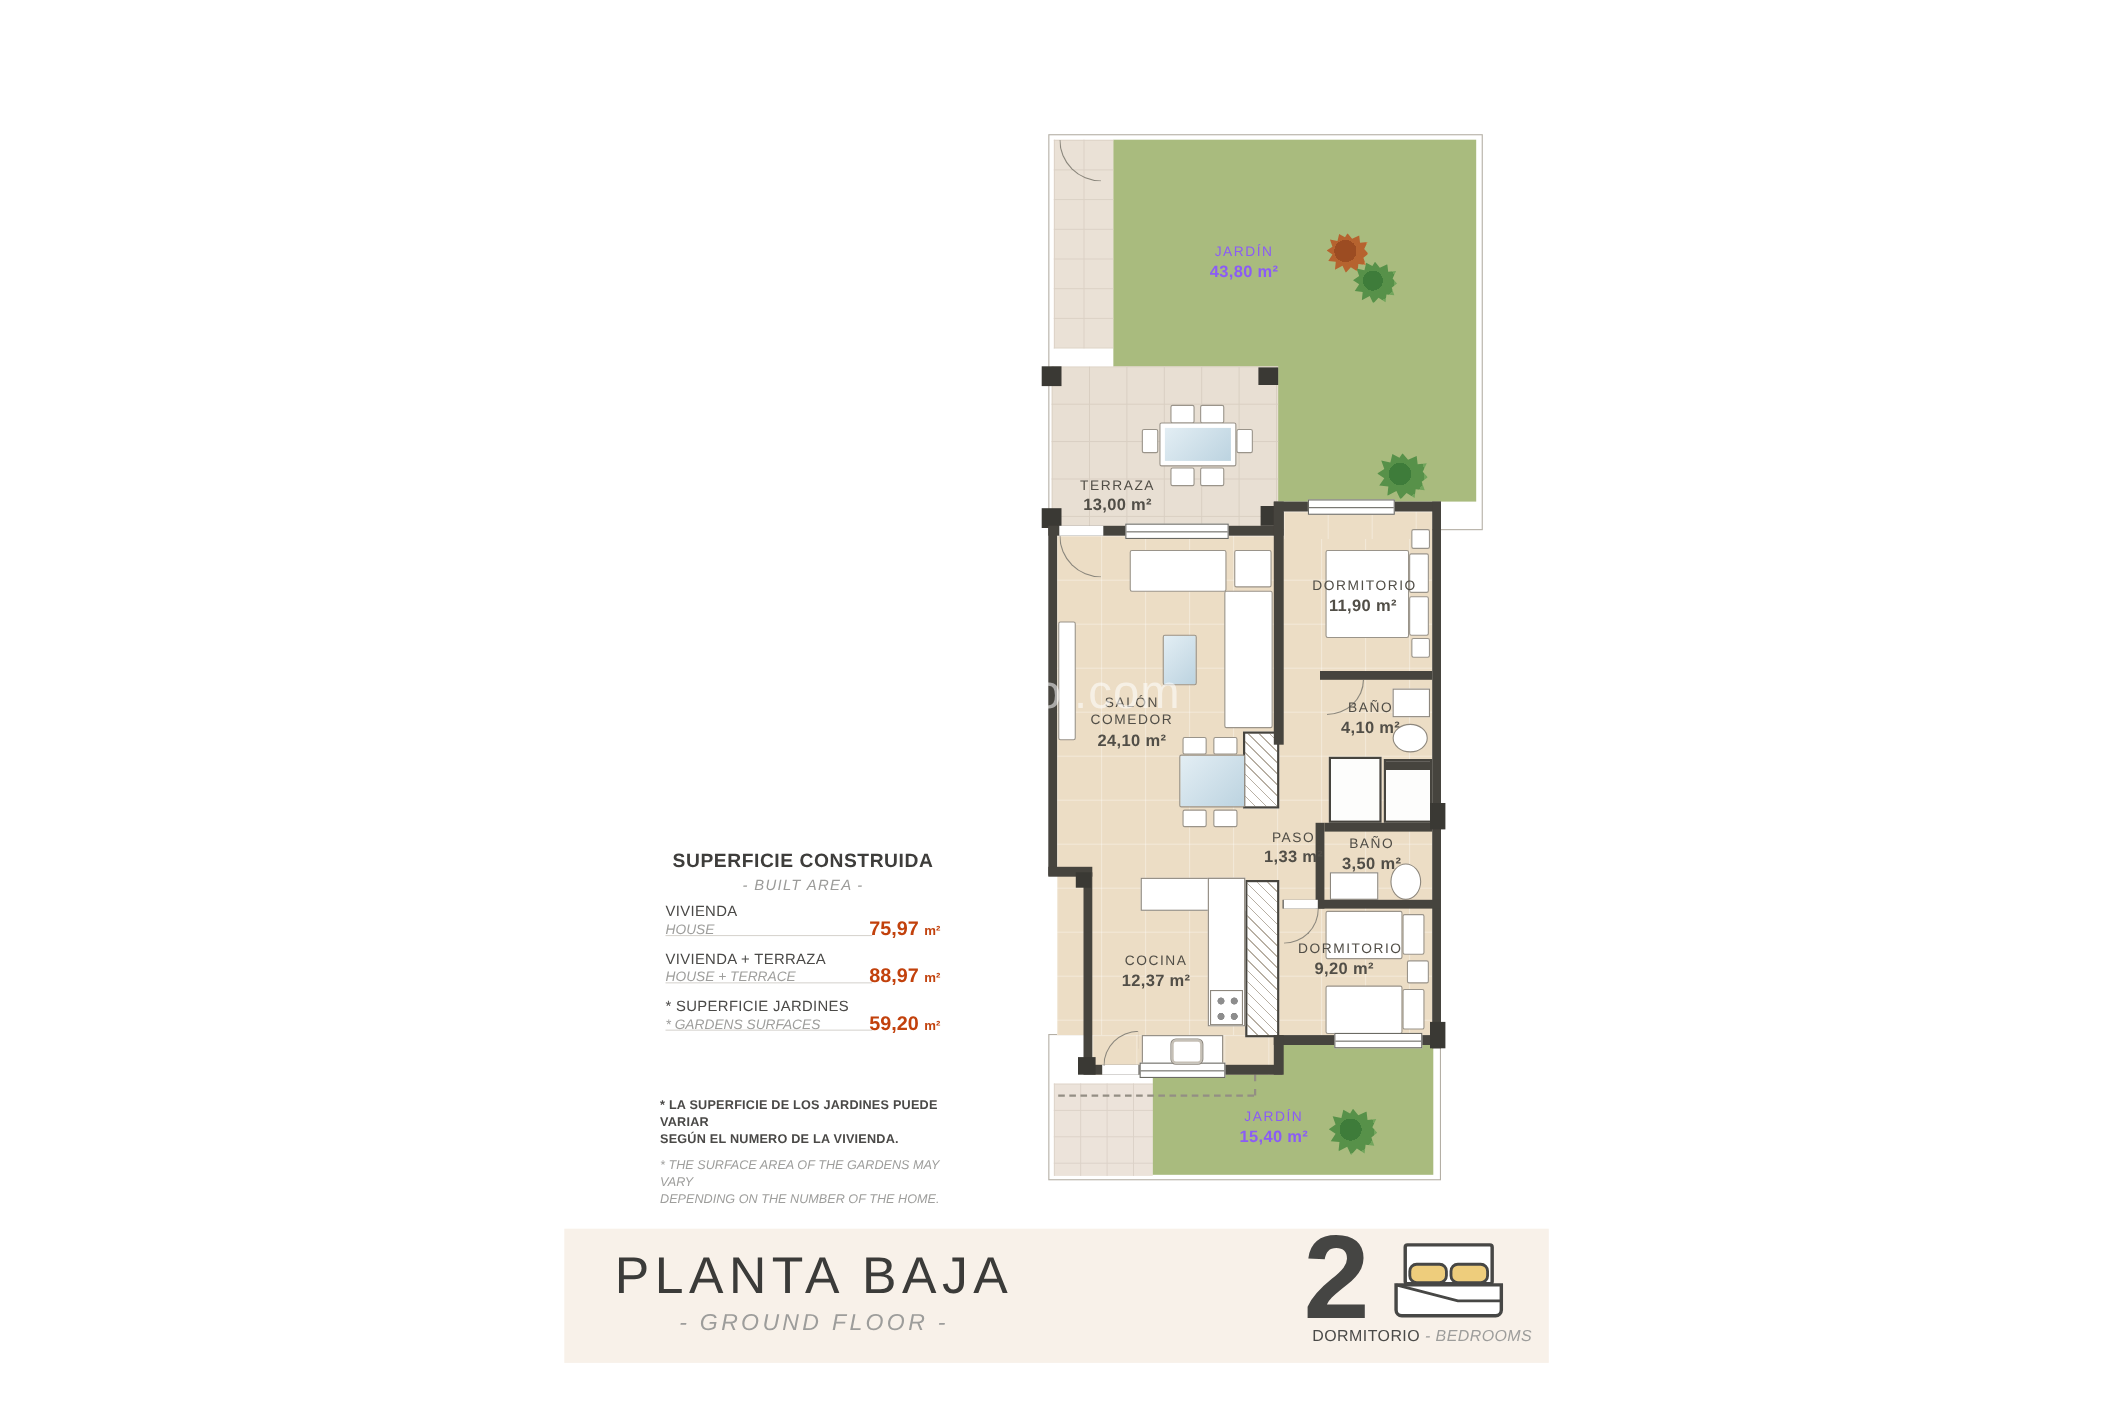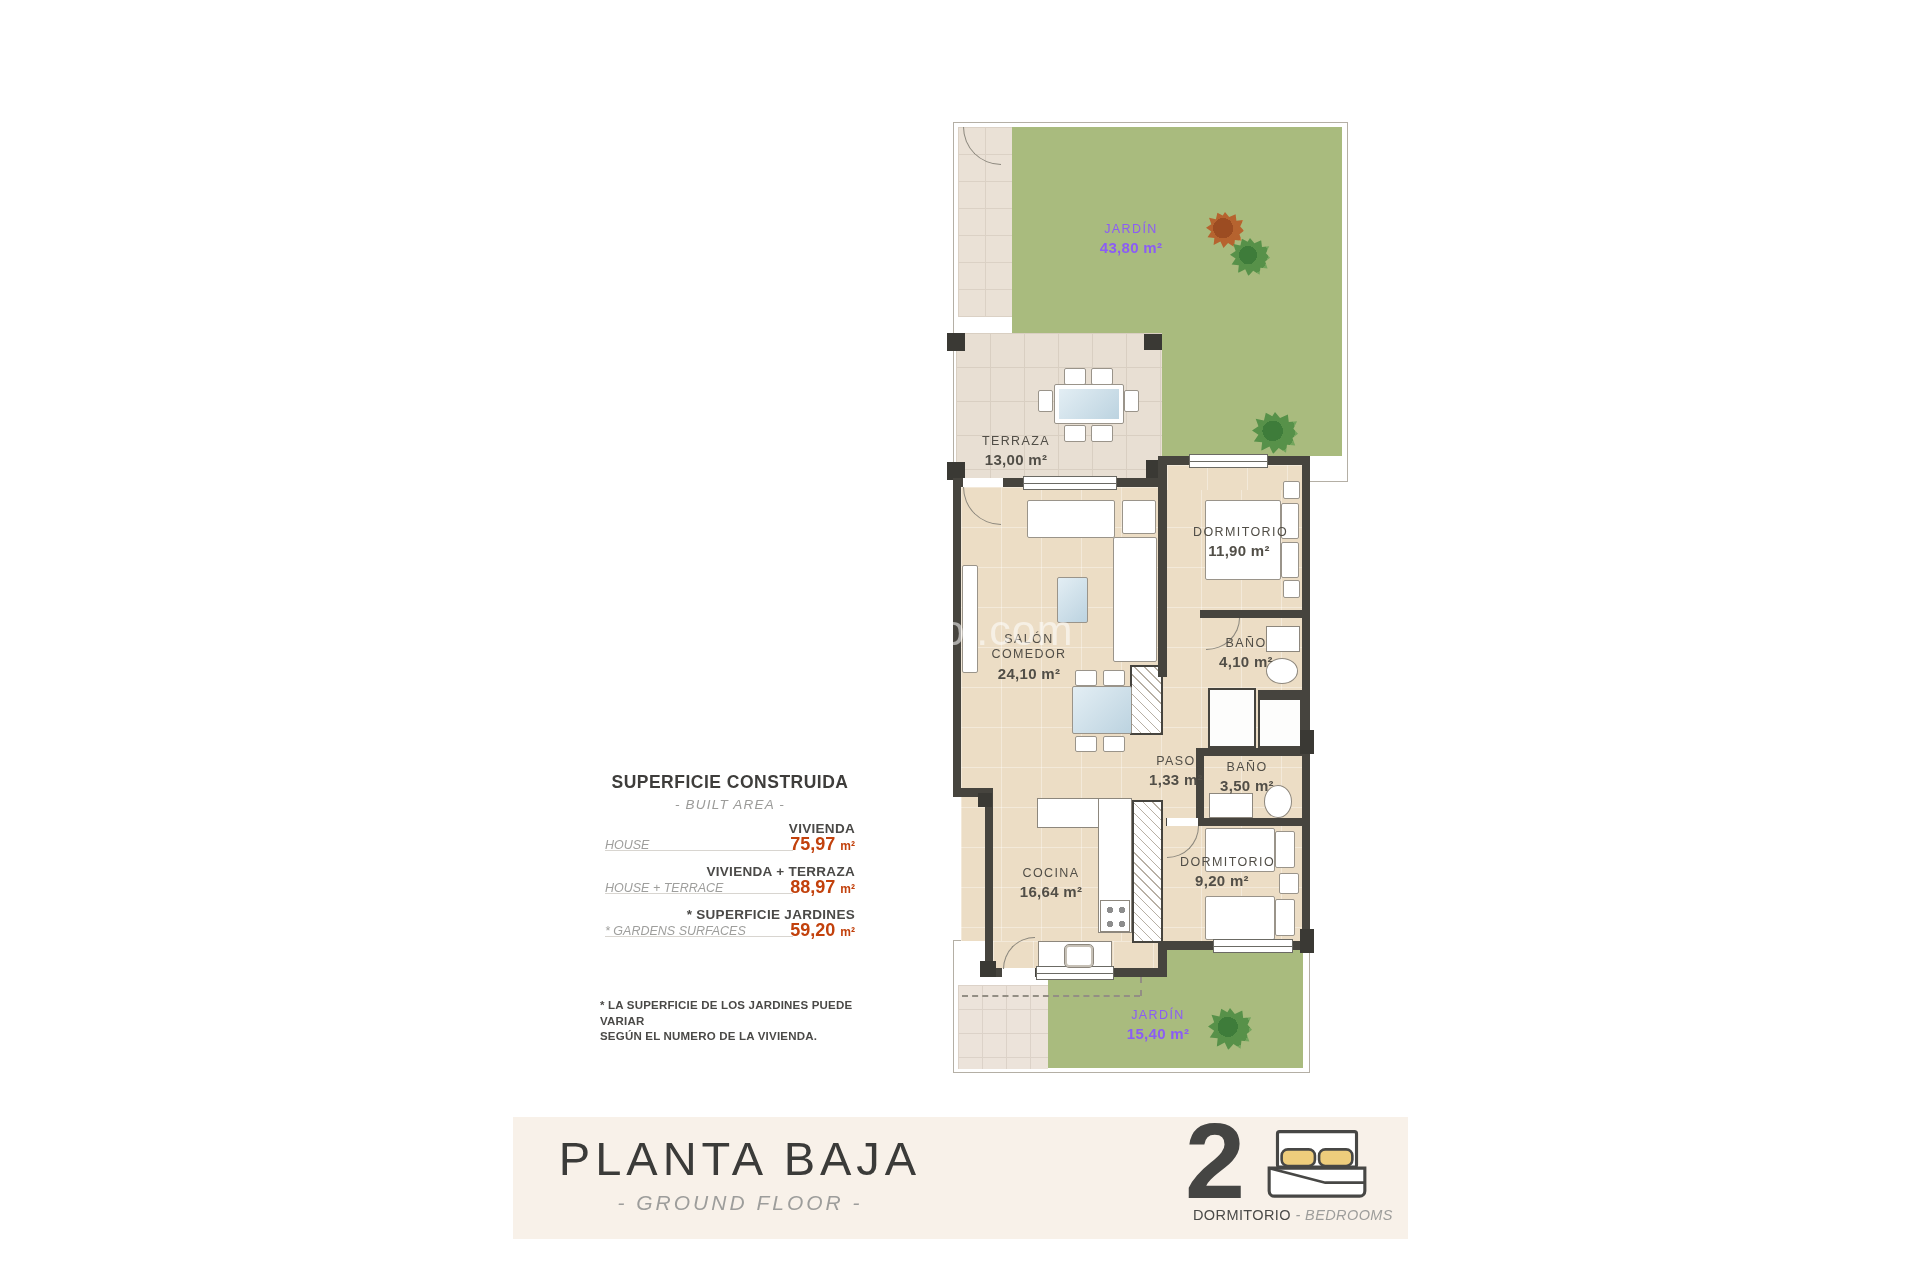--- a/index.html
+++ b/index.html
@@ -63,21 +63,21 @@
   .rlabel.garden{color:#8b5cf6;}
 
   .watermark{font-size:43px;color:rgba(255,255,255,.55);letter-spacing:1px;}
 
   
   .info{width:250px;color:#3e3d3b;}
   .info-title{font-weight:700;font-size:17.5px;letter-spacing:.5px;text-align:center;}
   .info-sub{font-style:italic;font-size:13.5px;color:#9b9b99;letter-spacing:1.2px;text-align:center;margin-top:4px;}
   .irow{position:relative;height:34px;margin-top:9px;}
   .irow:first-of-type{margin-top:17px;}
-  .ies{font-weight:700;font-size:13.5px;color:#4a4947;letter-spacing:.3px;text-align:right;}
+  .ies{font-weight:400;font-size:13.5px;color:#4a4947;letter-spacing:.3px;}
   .ien{font-style:italic;font-size:12.5px;color:#9e9e9c;margin-top:2px;}
   .ival{position:absolute;right:0;bottom:0;font-weight:700;font-size:18px;color:#c2410c;}
   .ival .unit{font-size:12px;}
   .irule{position:absolute;left:0;right:62px;bottom:4px;border-bottom:1px solid #d8d5d0;}
   .fnotes{width:280px;}
   .fes{font-weight:700;font-size:11.5px;color:#4a4947;white-space:pre-line;line-height:1.35;letter-spacing:.2px;}
   .fen{font-style:italic;font-size:11.5px;color:#9e9e9c;white-space:pre-line;line-height:1.35;margin-top:8px;}
 
   
   .banner{background:#f8f1e9;}
@@ -242,21 +242,21 @@
   <div class="abs rlabel z4" style="left:1147px;top:754px;width:58px;">
     <div class="rname">PASO</div>
     <div class="rarea">1,33 m²</div>
   </div>
   <div class="abs rlabel z4" style="left:1218px;top:760px;width:58px;">
     <div class="rname">BAÑO</div>
     <div class="rarea">3,50 m²</div>
   </div>
   <div class="abs rlabel z4" style="left:1018px;top:866px;width:66px;">
     <div class="rname">COCINA</div>
-    <div class="rarea">16,64 m²</div>
+    <div class="rarea">12,37 m²</div>
   </div>
   <div class="abs rlabel z4" style="left:1180px;top:855px;width:84px;">
     <div class="rname">DORMITORIO</div>
     <div class="rarea">9,20 m²</div>
   </div>
   <div class="abs rlabel garden z4" style="left:1108px;top:1008px;width:100px;">
     <div class="rname">JARDÍN</div>
     <div class="rarea">15,40 m²</div>
   </div>
 
@@ -282,20 +282,22 @@
       <div class="ies">* SUPERFICIE JARDINES</div>
       <div class="ien">* GARDENS SURFACES</div>
       <div class="irule"></div>
       <div class="ival"><span>59,20</span> <span class="unit">m²</span></div>
     </div>
   </div>
 
   <div class="abs fnotes z4" style="left:600px;top:998px;">
     <div class="fes">* LA SUPERFICIE DE LOS JARDINES PUEDE VARIAR
 SEGÚN EL NUMERO DE LA VIVIENDA.</div>
+    <div class="fen">* THE SURFACE AREA OF THE GARDENS MAY VARY
+DEPENDING ON THE NUMBER OF THE HOME.</div>
   </div>
 
   <div class="abs banner z4" style="left:513px;top:1117px;width:895px;height:122px;">
     <div class="btitle">PLANTA BAJA</div>
     <div class="bsub">- GROUND FLOOR -</div>
     <div class="bnum">2</div>
     <svg class="abs" style="left:752px;top:12px;" width="104" height="74" viewBox="0 0 100 70">
       <rect x="12" y="2" width="76" height="34" rx="2" fill="#ffffff" stroke="#474745" stroke-width="3"></rect>
       <rect x="16" y="19" width="32" height="16" rx="6" fill="#eecd7c" stroke="#474745" stroke-width="2.5"></rect>
       <rect x="52" y="19" width="32" height="16" rx="6" fill="#eecd7c" stroke="#474745" stroke-width="2.5"></rect>

